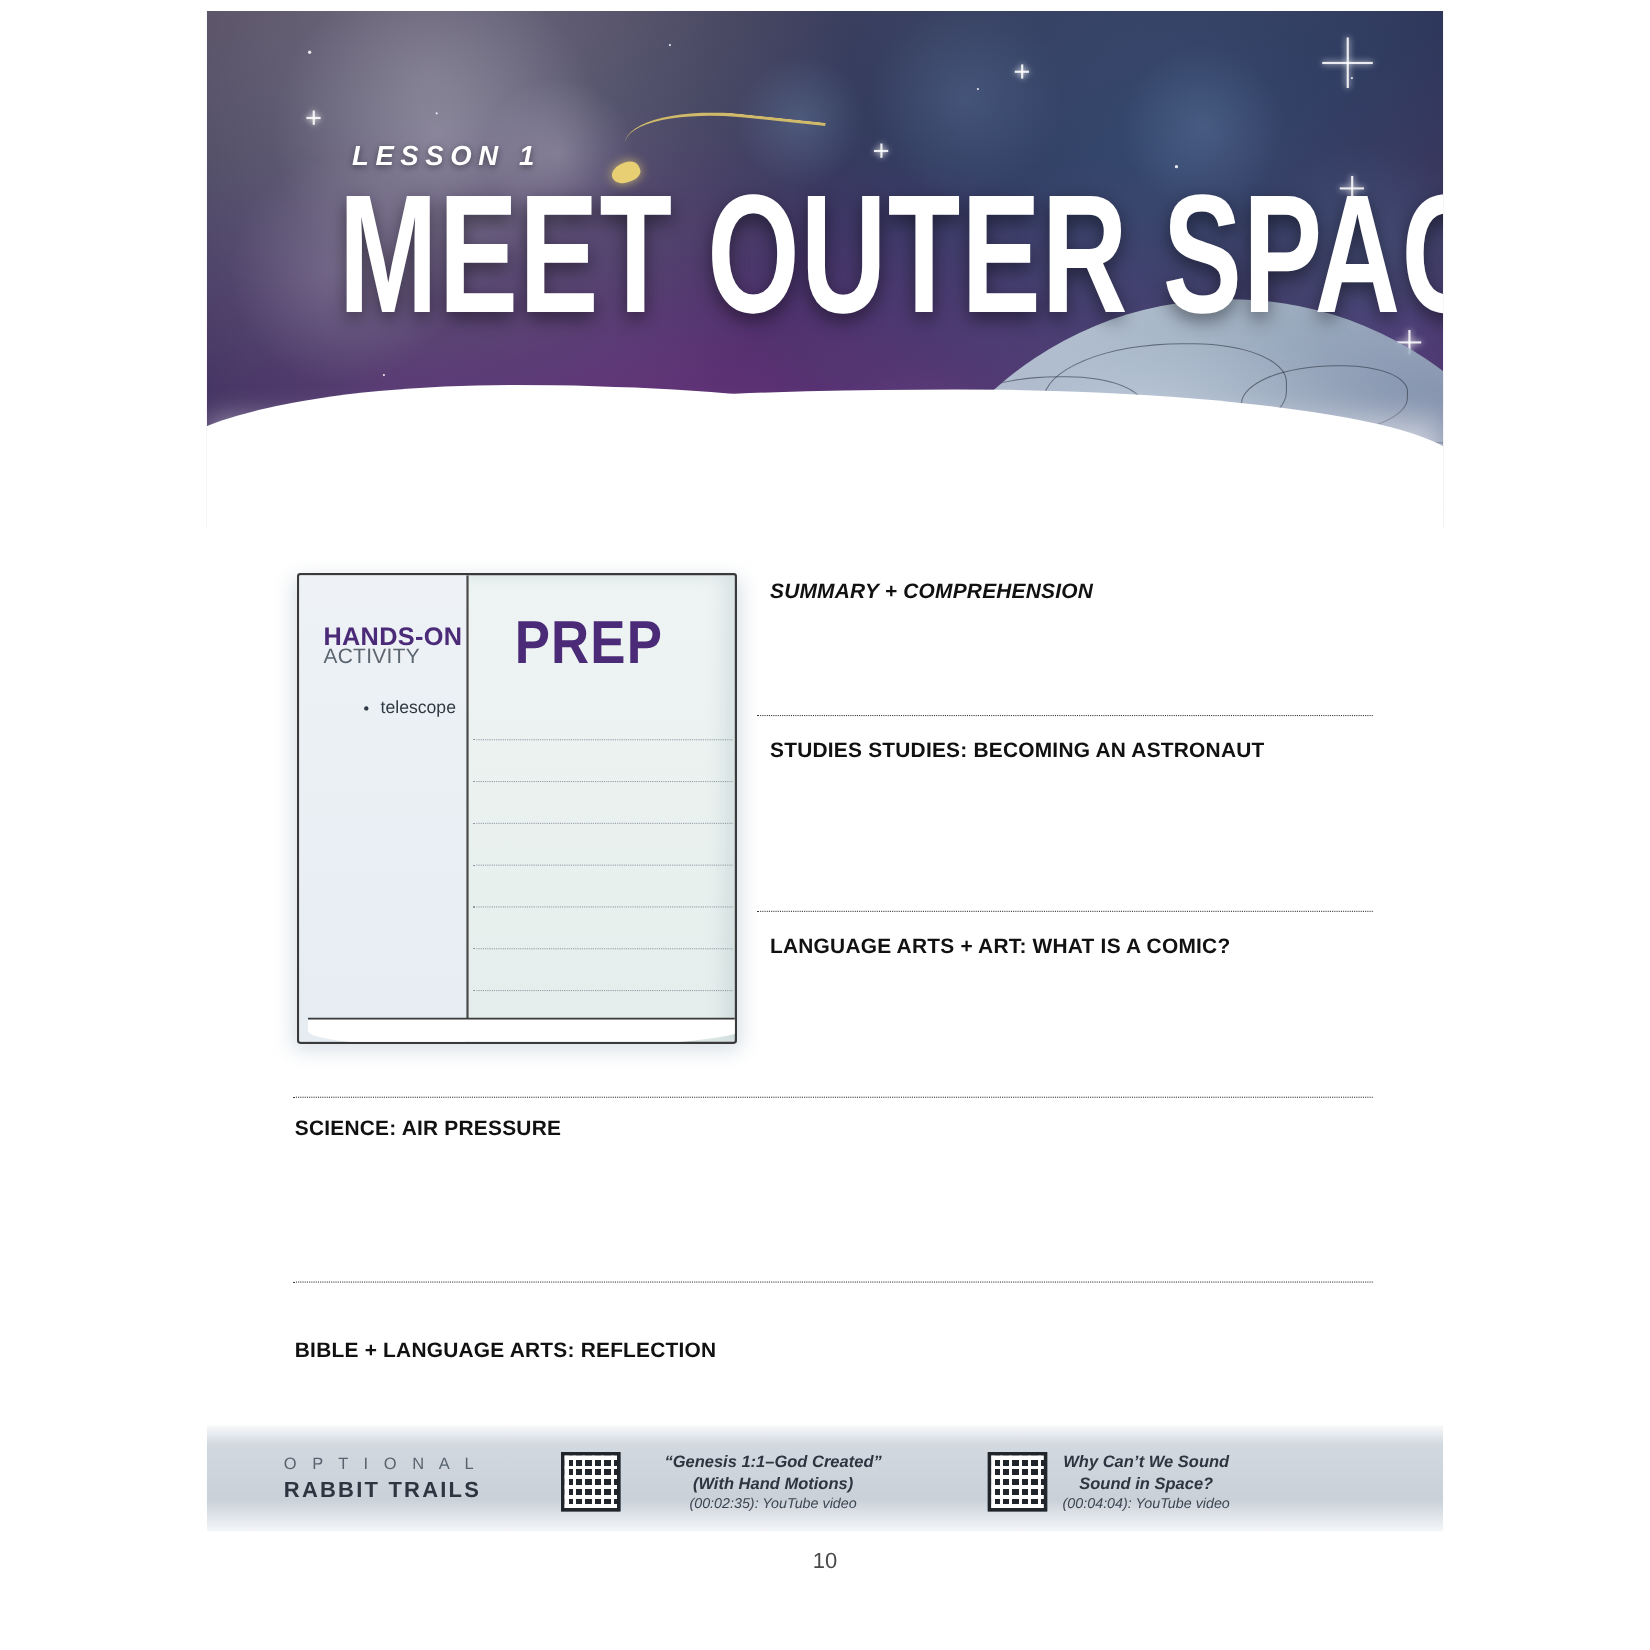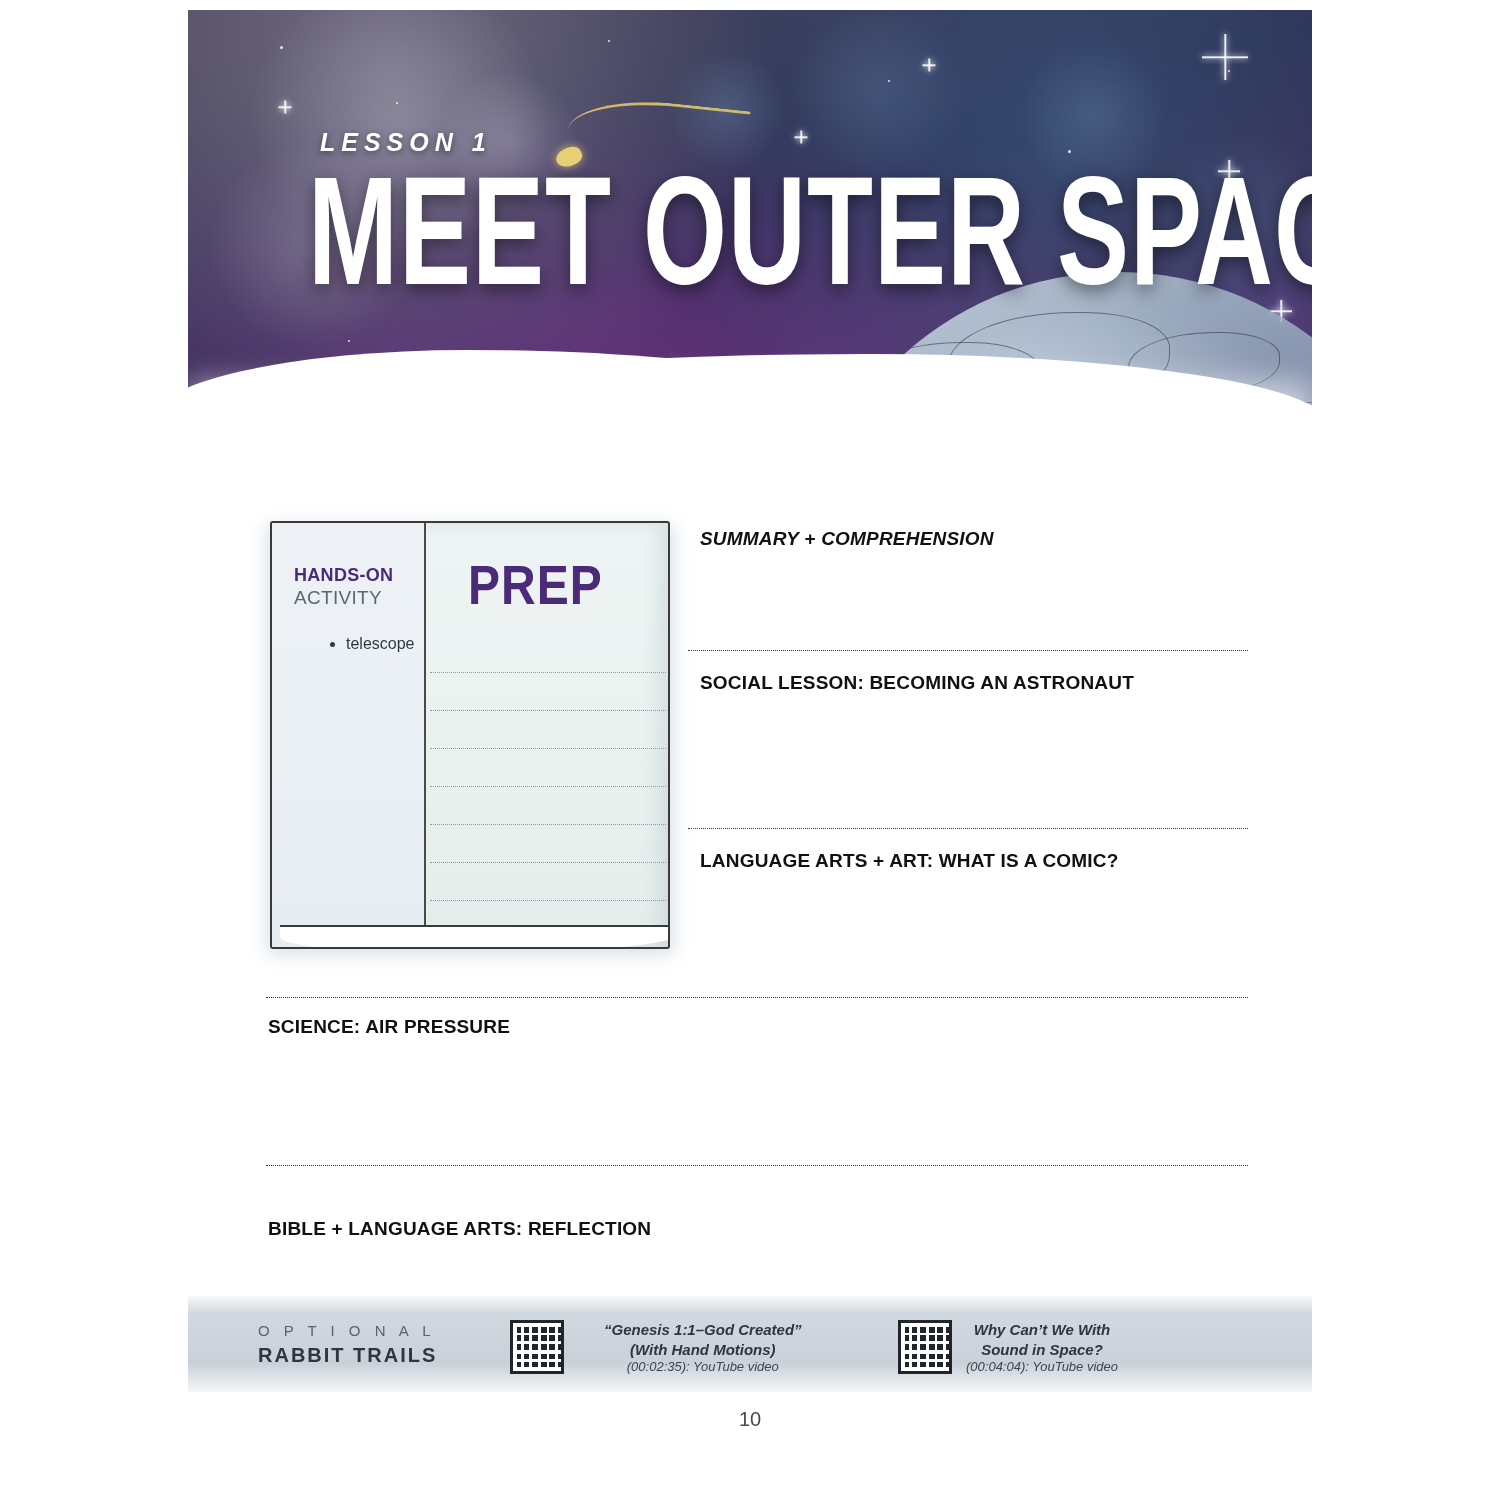--- a/index.html
+++ b/index.html
@@ -206,21 +206,21 @@
   .notepad-left {
     position: absolute;
     left: 0; top: 0;
     width: 152px; height: 100%;
     background: linear-gradient(180deg,#eef2f6 0%, #e6edf2 100%);
     border-right: 2px solid #4a4a4a;
   }
   .hands-on {
     position: absolute;
     left: 22px; top: 42px;
-    font-size: 18px;
+    font-size: 23px;
     font-weight: bold;
     color: #4b2a78;
     letter-spacing: .3px;
   }
   .activity {
     position: absolute;
     left: 22px; top: 64px;
     font-size: 19px;
     color: #5c6670;
     letter-spacing: .3px;
@@ -451,21 +451,21 @@
   </div>
 
   <div class="sections">
 
     <div class="section-row">
       <div class="section-label" style="left:512px; top:18px;font-style:italic;">SUMMARY + COMPREHENSION</div>
       <div class="section-rule" style="left:500px; top:140px; width:560px;"></div>
     </div>
 
     <div class="section-row">
-      <div class="section-label" style="left:512px; top:162px;">SOCIAL LESSON: BECOMING AN ASTRONAUT</div>
+      <div class="section-label" style="left:512px; top:162px;">STUDIES STUDIES: BECOMING AN ASTRONAUT</div>
       <div class="section-rule" style="left:500px; top:318px; width:560px;"></div>
     </div>
 
     <div class="section-row">
       <div class="section-label" style="left:512px; top:340px;">LANGUAGE ARTS + ART: WHAT IS A COMIC?</div>
       <div class="section-rule" style="left:78px; top:487px; width:982px;"></div>
     </div>
 
     <div class="section-row">
       <div class="section-label" style="left:80px; top:506px;">SCIENCE: AIR PRESSURE</div>
@@ -488,21 +488,21 @@
       <div class="trail-text">
         <div>“Genesis 1:1–God Created”</div>
         <div>(With Hand Motions)</div>
         <div class="trail-sub">(00:02:35): YouTube video</div>
       </div>
     </div>
 
     <div class="trail" style="left:710px;">
       <div class="qr"></div>
       <div class="trail-text">
-        <div>Why Can’t We With</div>
+        <div>Why Can’t We Sound</div>
         <div>Sound in Space?</div>
         <div class="trail-sub">(00:04:04): YouTube video</div>
       </div>
     </div>
   </div>
 
   <div class="page-number">10</div>
 
 </div>
 

